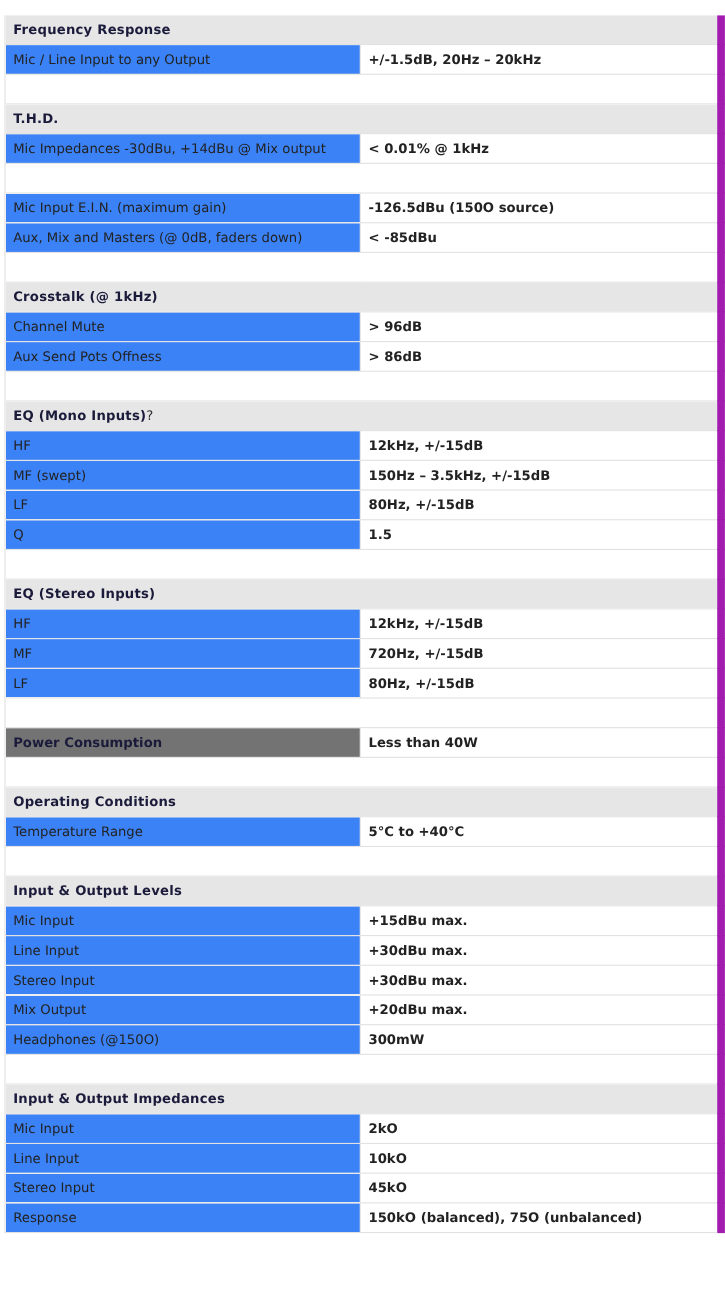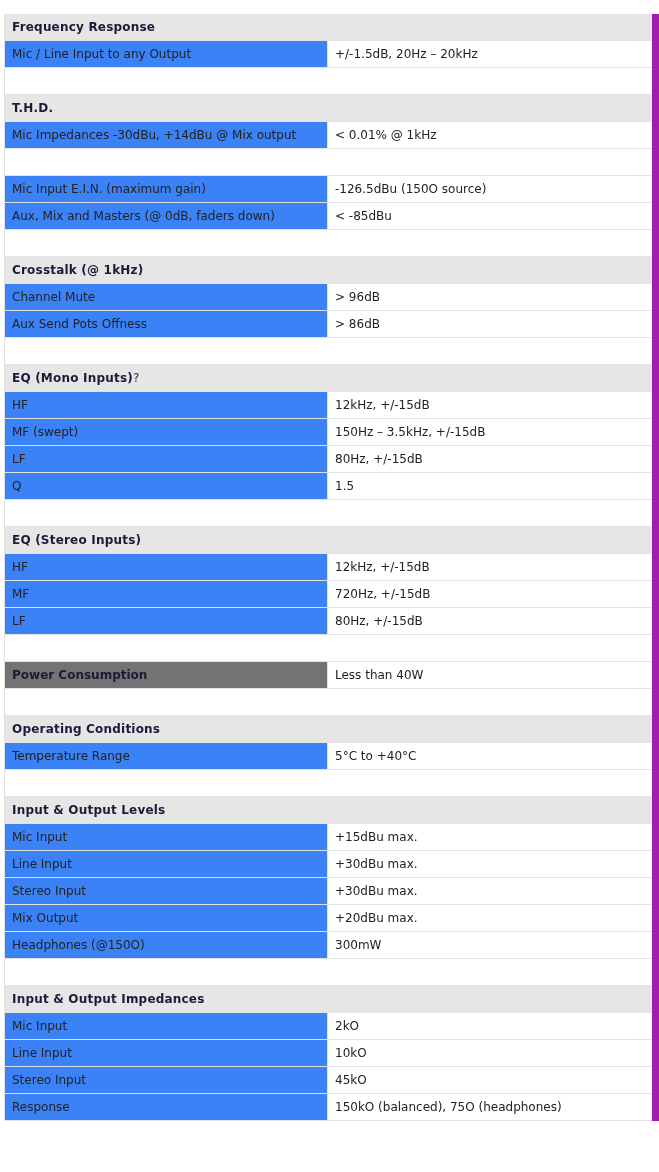--- a/index.html
+++ b/index.html
@@ -47,20 +47,21 @@
     tr.section-head td .qmark {
       font-weight: normal;
       color: #333333;
     }
     tr.spec-row td.label {
       background: #3b82f6;
       border-right: 1px solid #e2e2e2;
     }
     tr.spec-row td.value {
       background: #ffffff;
+      font-weight: bold;
     }
     tr.spec-row.headlike td.label {
       background: #737373;
       font-weight: bold;
       color: #1a1a3a;
     }
     tr.spacer td {
       background: #ffffff;
       height: 27px;
     }
@@ -222,16 +223,16 @@
     <tr class="spec-row">
       <td class="label">Line Input</td>
       <td class="value">10kO</td>
     </tr>
     <tr class="spec-row">
       <td class="label">Stereo Input</td>
       <td class="value">45kO</td>
     </tr>
     <tr class="spec-row">
       <td class="label">Response</td>
-      <td class="value">150kO (balanced), 75O (headphones)</td>
+      <td class="value">150kO (balanced), 75O (unbalanced)</td>
     </tr>
   </tbody>
 </table>
 
 </body></html>

